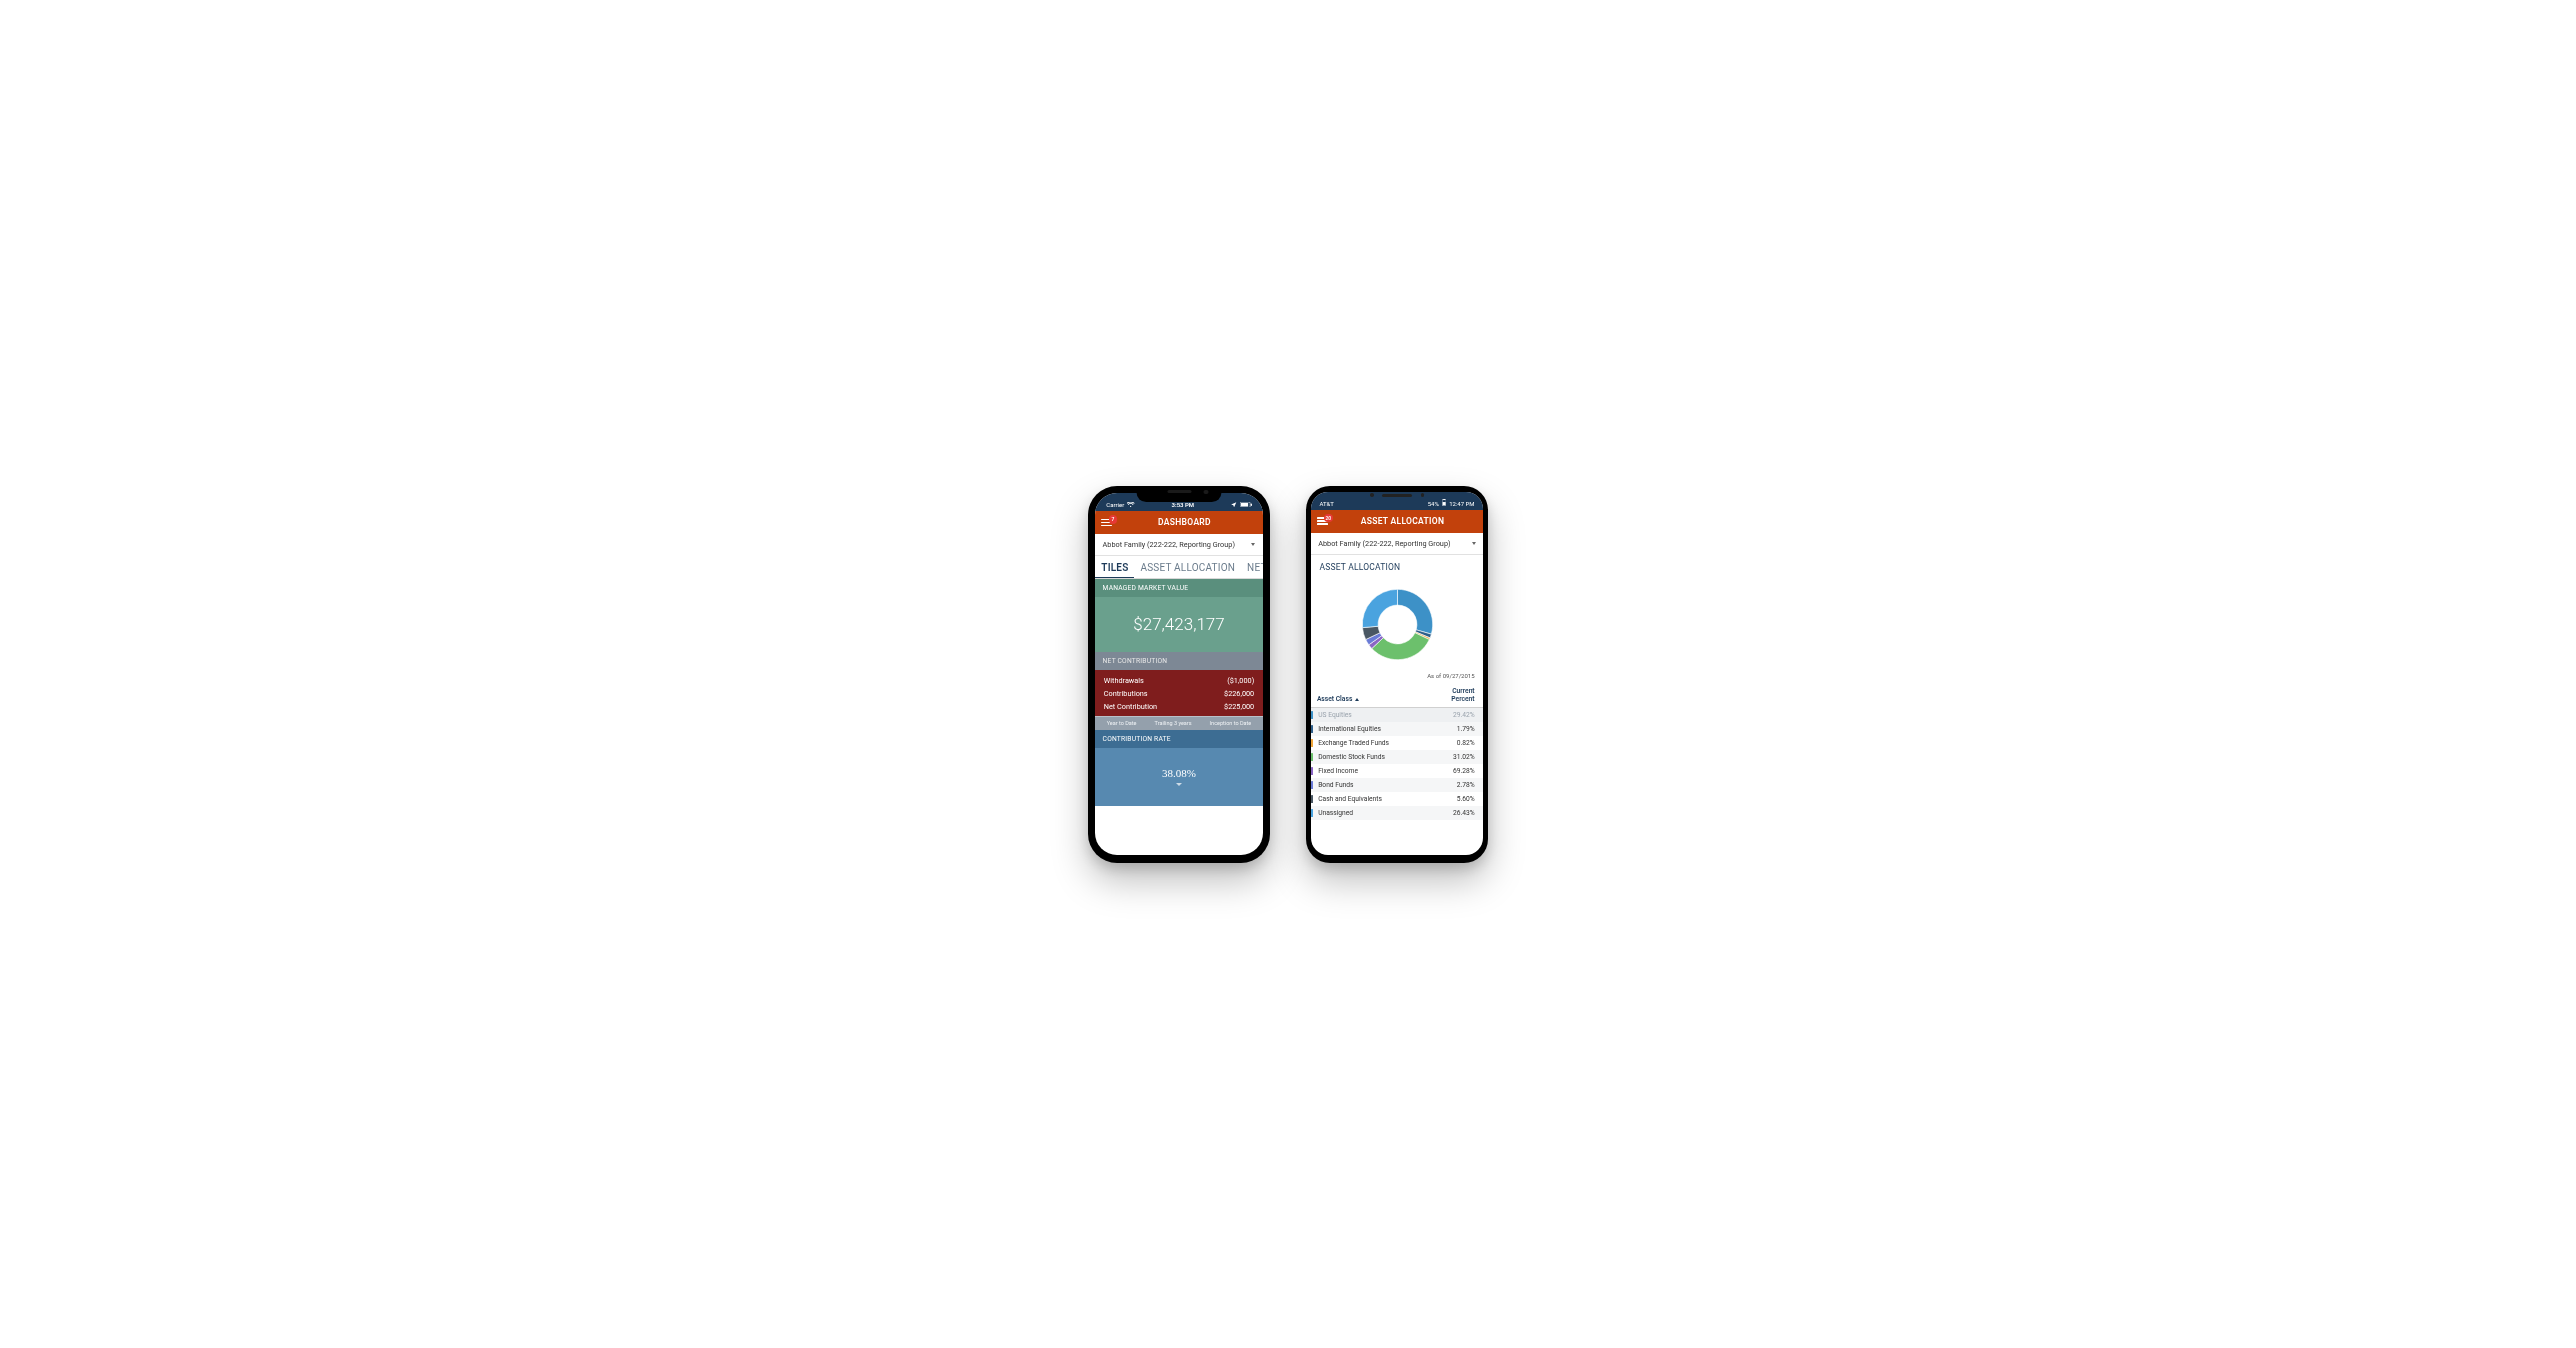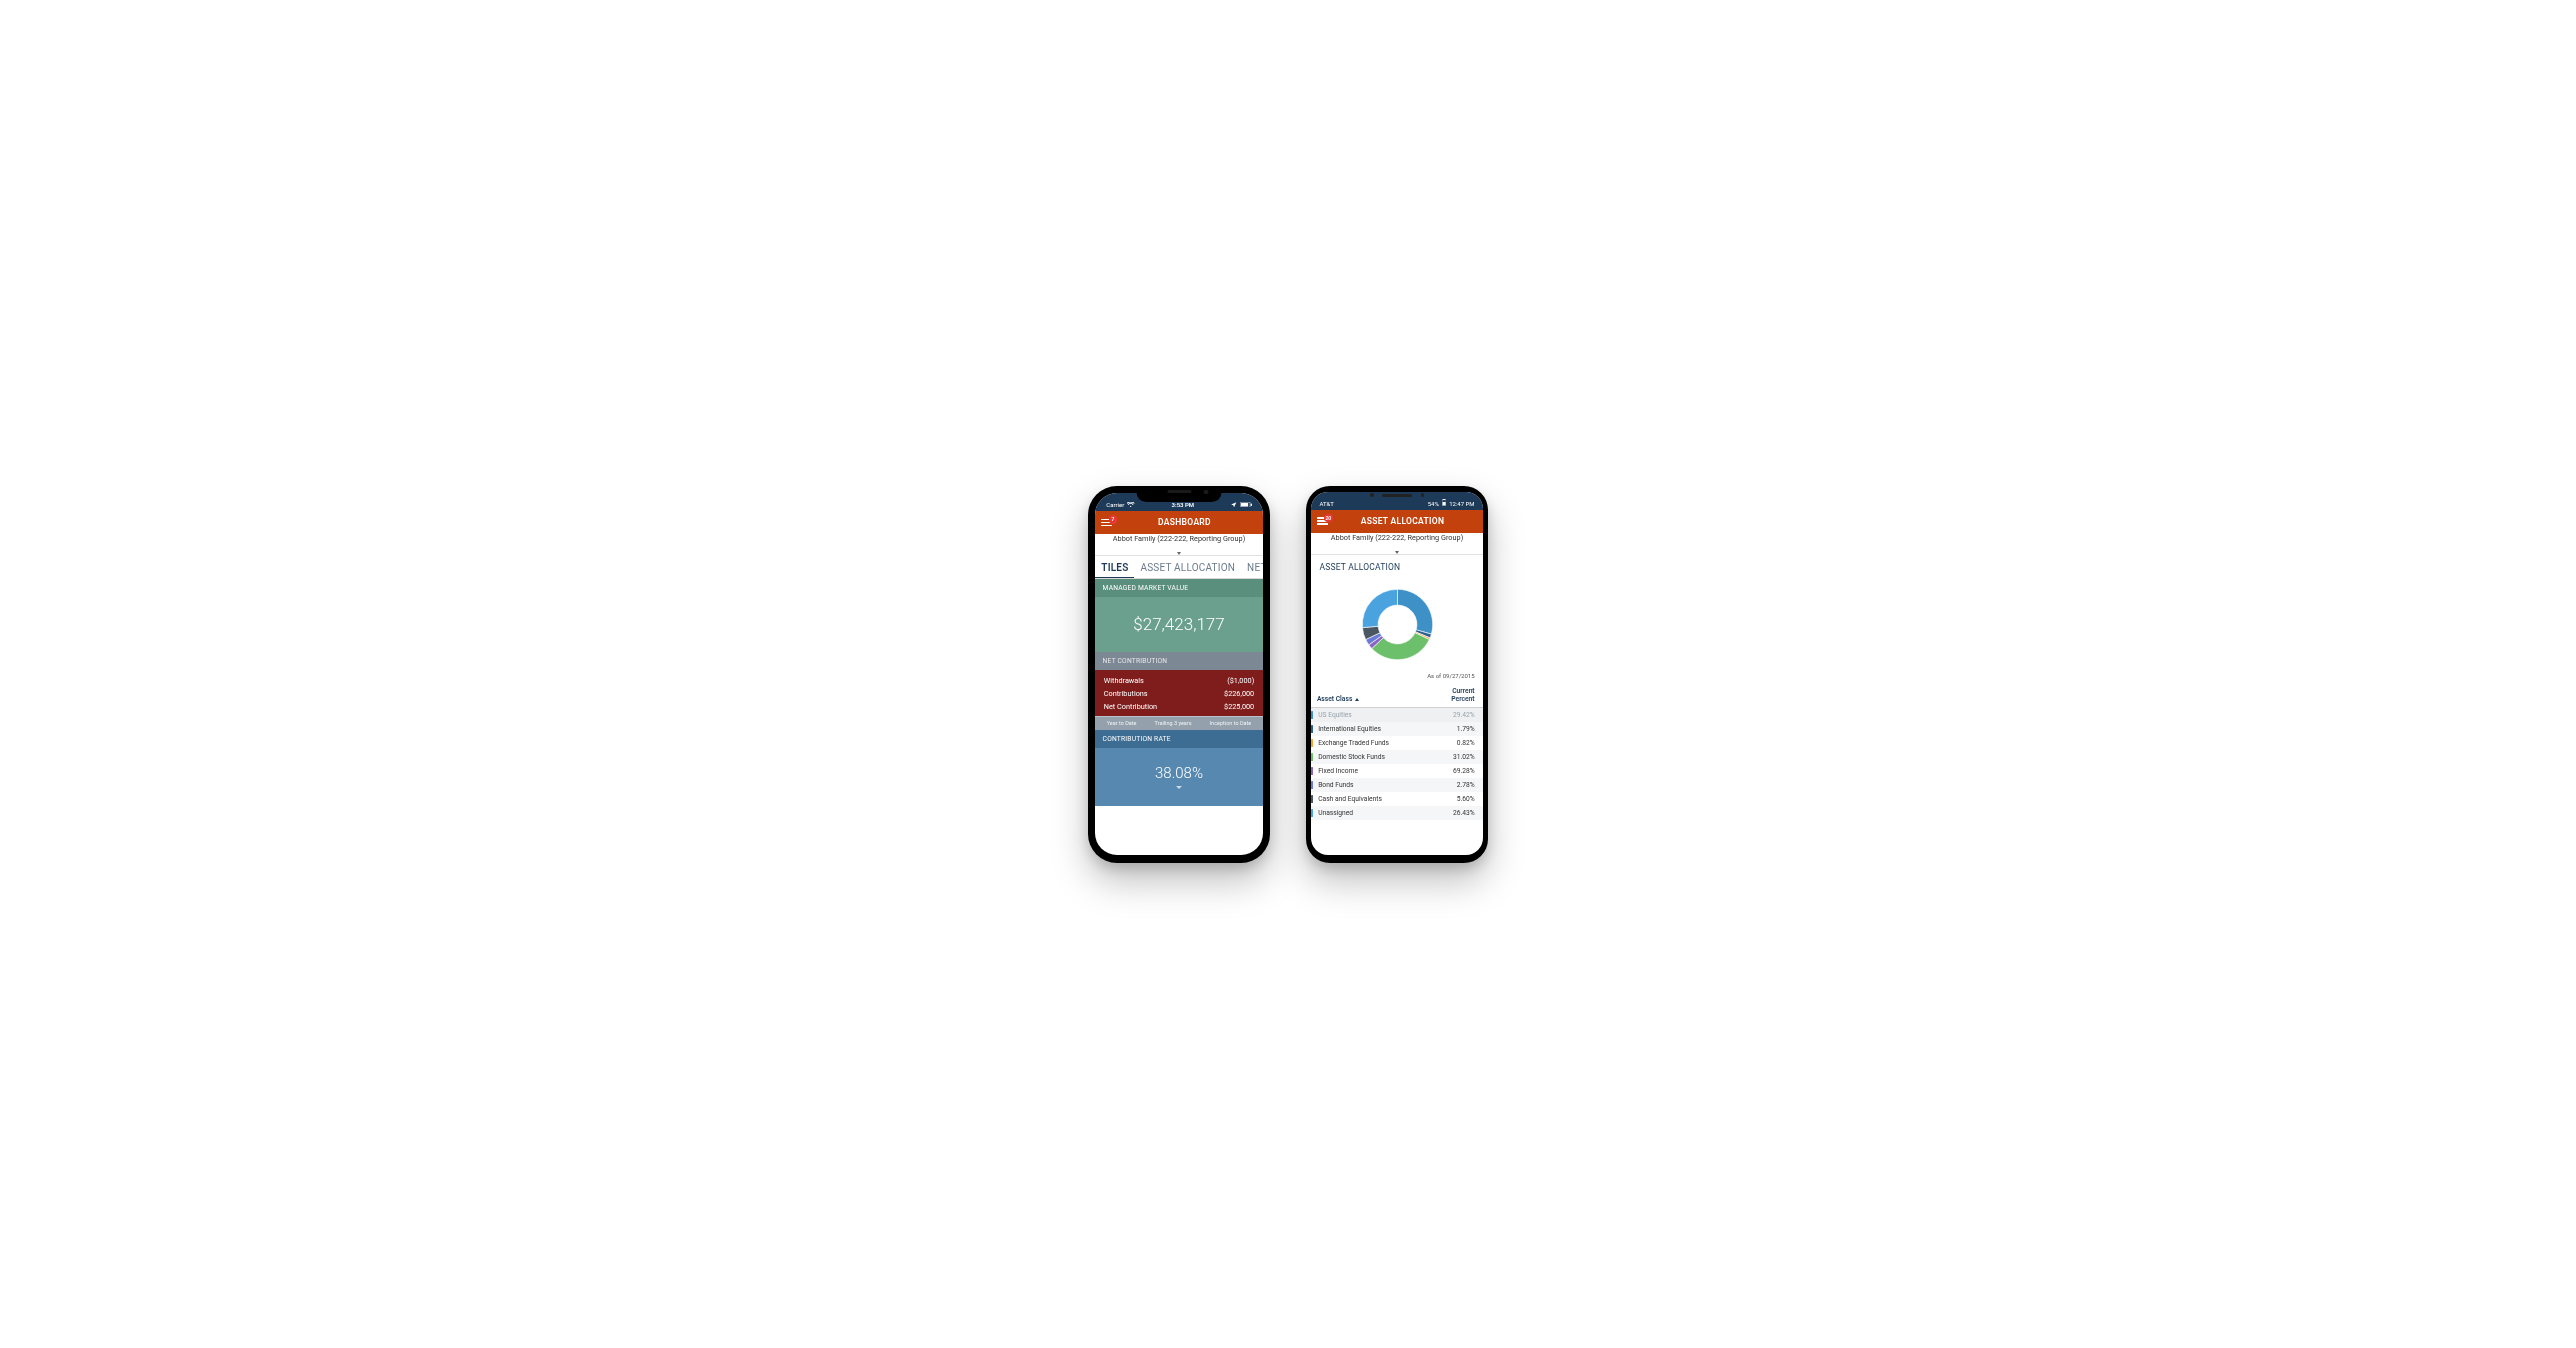--- a/index.html
+++ b/index.html
@@ -74,21 +74,21 @@
     min-width:8.5px; height:8.5px; padding:0 1.8px;
     background:#e53935; color:#fff; font-size:4.9px; line-height:8.5px;
     text-align:center; border-radius:4.3px; font-weight:600;
   }
   .appbar-title { flex:1; text-align:center; font-size:8.5px; font-weight:600; letter-spacing:0.3px;}
 
   
   .selector {
     height:22px; background:#fff; border-bottom:0.6px solid #e1e1e1;
     display:flex; align-items:center; padding:0 7.3px; font-size:7.3px; color:#333;
-    justify-content:space-between; cursor:pointer;flex-direction:column;
+    justify-content:space-between; cursor:pointer;
   }
   .chev { width:0;height:0;border-left:2.4px solid transparent;border-right:2.4px solid transparent;border-top:3px solid #666;}
 
   
   .tabs {
     display:flex; gap:0; border-bottom:0.6px solid #d8d8d8;
     font-size:10px; color:#6b7c8c; background:#fff; overflow:hidden; white-space:nowrap;
   }
   .tab { padding:6px 6px 4.9px; cursor:pointer; letter-spacing:0.2px;}
   .tab.active { color:#1d3a59; font-weight:600; border-bottom:1.8px solid #1d3a59; padding-bottom:3px;}
@@ -105,21 +105,21 @@
   .net-body { background:#7f1d1d; display:block; padding:4.9px 8.5px 3.6px; color:#fff;}
   .net-row { display:flex; justify-content:space-between; font-size:7.3px; padding:1.8px 0;}
   .net-footer {
     background:#94a0ac; border-top:0.6px solid rgba(255,255,255,.35);
     display:flex; justify-content:space-around; padding:3px 2.4px 3.6px;
     font-size:5.5px; color:#eef1f4;
   }
 
   .cr-head { background:#3d6d93;}
   .cr-body { background:#5789b0; height:58px; flex-direction:column; gap:3.6px;}
-  .cr-body .val { font-size:15px; font-weight:300;}
+  .cr-body .val { font-size:11px; font-weight:300;font-family:Liberation Serif, serif;}
   .cr-body .mini-chev { width:0;height:0;border-left:3px solid transparent;border-right:3px solid transparent;border-top:3px solid rgba(255,255,255,.7);}
 
   
   .section-title { padding:7.3px 8.5px 3.6px; font-size:8.5px; color:#1d3a59; letter-spacing:0.2px;}
   .donut-wrap { display:flex; justify-content:center; padding:3.6px 0 1.2px;}
   .asof { text-align:right; font-size:6px; color:#555; padding:1.2px 8.5px 4.9px;}
 
   .alloc-header {
     display:flex; justify-content:space-between; align-items:flex-end;
     padding:3.6px 8.5px 3.6px 6px; border-bottom:1.2px solid #d0d0d0;

